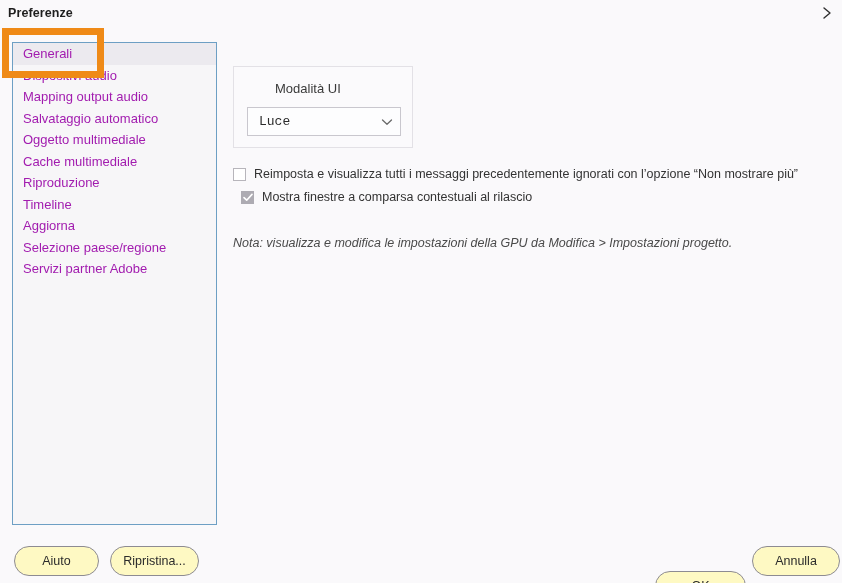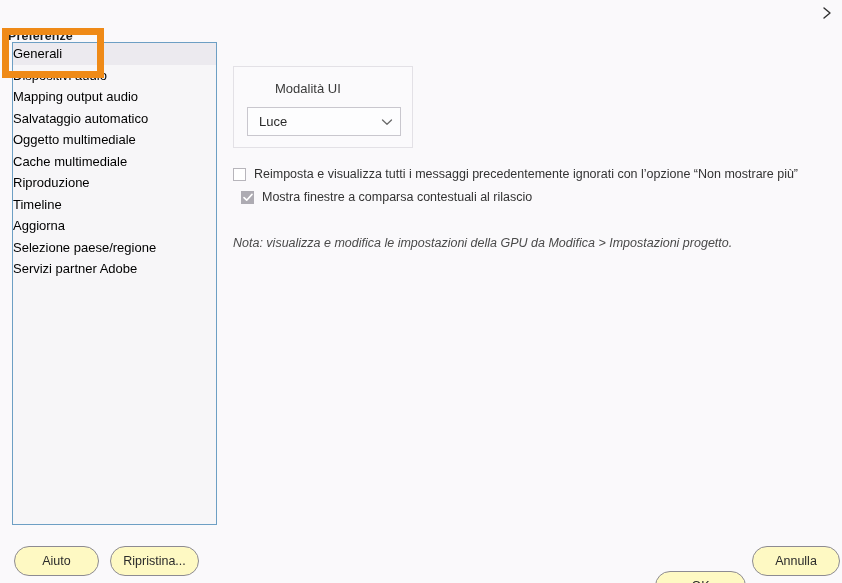--- a/index.html
+++ b/index.html
@@ -28,21 +28,20 @@
     align-items: center;
   }
   .titlebar-title {
     position: absolute;
     left: 8px;
     top: 6px;
     font-size: 12.5px;
     font-weight: bold;
     color: #1e1e1e;
     letter-spacing: 0.1px;
-    margin-top: 23px;
   }
   .titlebar-chevron {
     position: absolute;
     right: 6px;
     top: 4px;
     width: 18px;
     height: 18px;
     display: flex;
     align-items: center;
     justify-content: center;
@@ -62,22 +61,23 @@
     overflow: hidden;
   }
   .sidebar-list {
     list-style: none;
     margin: 0;
     padding: 0;
   }
   .sidebar-item {
     height: 21.5px;
     line-height: 21.5px;
-    font-size: 13px;
-    color: #000000;
+    padding-left: 10px;
+    font-size: 13px;
+    color: #a21caf;
     white-space: nowrap;
     cursor: default;
   }
   .sidebar-item.selected {
     background: #eceaef;
   }
 
   
   .main {
     position: absolute;
@@ -110,20 +110,21 @@
     left: 13px;
     top: 40px;
     width: 154px;
     height: 29px;
     background: #fdfdfe;
     border: 1px solid #c9c7ce;
     box-sizing: border-box;
     display: flex;
     align-items: center;
     cursor: default;
+    font-family: Liberation Mono, monospace;
   }
   .ui-mode-select-value {
     flex: 1;
     padding-left: 11px;
     font-size: 13px;
     color: #2b2b2b;
   }
   .ui-mode-select-chevron {
     width: 26px;
     display: flex;

